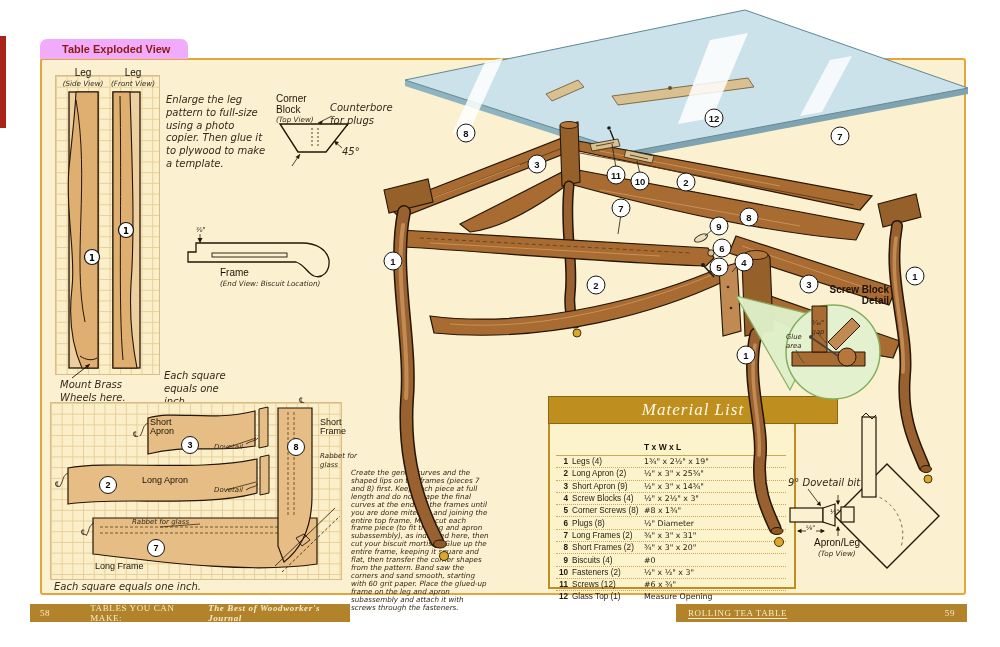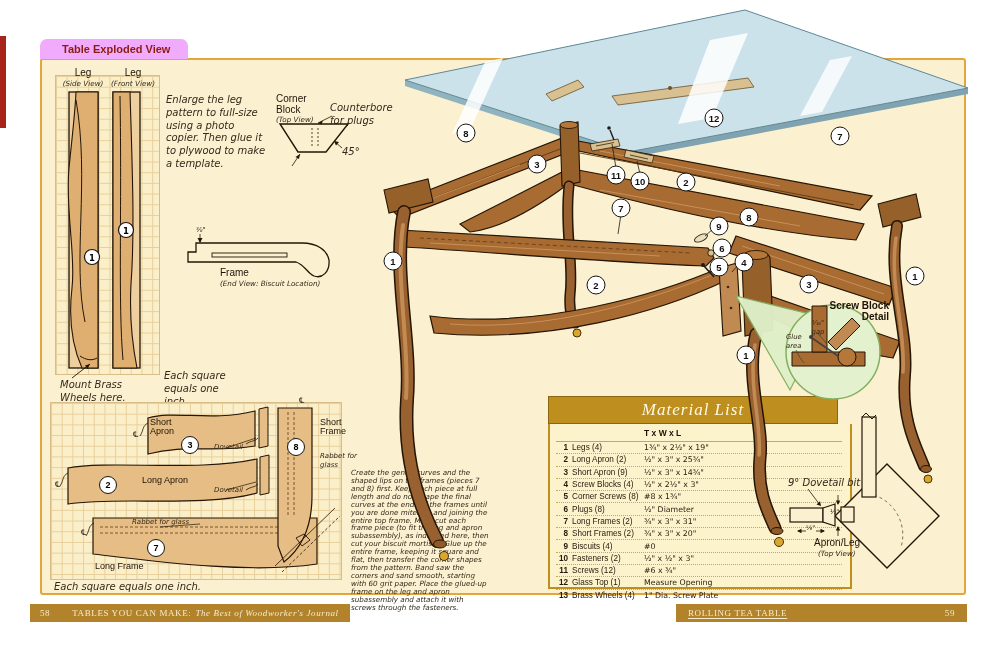--- a/index.html
+++ b/index.html
@@ -26,23 +26,23 @@
   .callout{position:absolute;width:17px;height:17px;border:1.4px solid #151515;
            border-radius:50%;background:#fff;color:#111;font-weight:bold;
            font-size:9.5px;display:flex;align-items:center;justify-content:center;
            transform:translate(-50%,-50%);}
   
   #ml-header{left:548px;top:396px;width:290px;height:28px;background:#BE8E1F;
              border:1px solid #8A670F;box-sizing:border-box;display:flex;
              align-items:center;justify-content:center;}
   #ml-header span{font-family:"Liberation Serif",serif;font-style:italic;
              font-size:17px;color:#FFF8E2;letter-spacing:1px;}
-  #ml-body{left:548px;top:424px;width:304px;height:165px;background:#FCF3CC;
+  #ml-body{left:548px;top:424px;width:248px;height:165px;background:#FCF3CC;
            border:2px solid #BE8E1F;border-top:none;box-sizing:border-box;
-           padding:4px 8px 0 6px;}
+           padding:18px 8px 0 6px;}
   .ml-colhead{display:grid;grid-template-columns:16px 72px 1fr;height:13px;
            border-bottom:1px solid #C9A850;font-size:8.5px;font-weight:bold;color:#1d1208;}
   .ml-colhead span{grid-column:3;}
   .ml-row{display:grid;grid-template-columns:16px 72px 1fr;height:11.3px;
           align-items:center;border-bottom:1px dotted #C9A850;font-size:8.2px;color:#241a0c;}
   .ml-row:last-child{border-bottom:none;}
   .ml-num{text-align:right;padding-right:4px;font-weight:bold;}
   .ml-dims{font-family:"DejaVu Sans",sans-serif;font-size:7.8px;}
   
   .footer{top:604px;height:18px;background:#B2832B;color:#F6ECC9;
@@ -253,25 +253,20 @@
   <div class="ml-row">
       <span class="ml-num">11</span>
       <span class="ml-item">Screws (12)</span>
       <span class="ml-dims">#6 x ¾"</span>
     </div>
   <div class="ml-row">
       <span class="ml-num">12</span>
       <span class="ml-item">Glass Top (1)</span>
       <span class="ml-dims">Measure Opening</span>
     </div>
-  <div class="ml-row">
-      <span class="ml-num">13</span>
-      <span class="ml-item">Brass Wheels (4)</span>
-      <span class="ml-dims">1" Dia. Screw Plate</span>
-    </div>
 </div>
 
 <svg class="abs" style="left:360px;top:0;" width="615" height="590" viewBox="0 0 615 590">
 
   <g>
     <polygon points="45,80 268,152 268,158 45,86" fill="#8FB3BF"></polygon>
     <polygon points="268,152 608,88 608,94 268,158" fill="#7FA3B0"></polygon>
     <polygon points="45,80 385,10 608,88 268,152" fill="#CBE2EA" stroke="#5E8795" stroke-width="1"></polygon>
     <polygon points="186,94 218,80 224,87 192,101" fill="#D9C090" stroke="#6A522C" stroke-width="0.8"></polygon>
     <polygon points="252,96 388,78 394,87 258,105" fill="#D9C090" stroke="#6A522C" stroke-width="0.8"></polygon>
@@ -381,21 +376,21 @@
 
   <g>
     <line x1="353" y1="229" x2="345" y2="236" stroke="#1c1c1c" stroke-width="0.8"></line>
     <line x1="357" y1="250" x2="354" y2="252" stroke="#1c1c1c" stroke-width="0.8"></line>
     <line x1="353" y1="268" x2="349" y2="271" stroke="#1c1c1c" stroke-width="0.8"></line>
     <line x1="378" y1="265" x2="372" y2="272" stroke="#1c1c1c" stroke-width="0.8"></line>
     <line x1="261" y1="214" x2="258" y2="234" stroke="#1c1c1c" stroke-width="0.8"></line>
   </g>
 </svg>
 
-<div class="abs pre" style="left:789px;top:300px;width:100px;text-align:right;font-weight:bold;font-size:10px;color:#1d1208;line-height:1.1;">Screw Block
+<div class="abs pre" style="left:789px;top:284px;width:100px;text-align:right;font-weight:bold;font-size:10px;color:#1d1208;line-height:1.1;">Screw Block
 Detail</div>
 <div class="abs it pre" style="left:804px;top:319px;width:28px;text-align:center;font-size:6.8px;">¹⁄₁₆"
 gap</div>
 <div class="abs it pre" style="left:786px;top:333px;width:24px;font-size:6.8px;">Glue
 area</div>
 
 <div class="abs" style="left:780px;top:405px;width:200px;height:175px;">
   <svg width="200" height="175" viewBox="0 0 200 175">
     <polygon points="107,59 159,111 107,163 55,111" fill="#FBF1D0" stroke="#241505" stroke-width="1.4"></polygon>
     <path d="M94,90 A42,42 0 0 1 121,142" fill="none" stroke="#5a4a30" stroke-width="0.8" stroke-dasharray="3,3"></path>
@@ -440,19 +435,19 @@
     <div class="callout" style="left: 744px; top: 262px;">4</div>
     <div class="callout" style="left: 596px; top: 285px;">2</div>
     <div class="callout" style="left: 809px; top: 284px;">3</div>
     <div class="callout" style="left: 393px; top: 261px;">1</div>
     <div class="callout" style="left: 915px; top: 276px;">1</div>
     <div class="callout" style="left: 746px; top: 355px;">1</div>
   </div>
 
 <div id="footer-left" class="footer abs">
   <span style="margin-left:10px;">58</span>
-  <span style="margin-left:22px;">TABLES YOU CAN MAKE:</span>
-  <span style="margin-left:4px;font-style:italic;">The Best of Woodworker's Journal</span>
+  <span style="margin-left:40px;">TABLES YOU CAN MAKE:</span>
+  <span style="margin-left:4px;font-style:italic;font-weight:bold;">The Best of Woodworker's Journal</span>
 </div>
 <div id="footer-right" class="footer abs">
   <span style="margin-left:12px;text-decoration:underline;text-underline-offset:2px;">ROLLING TEA TABLE</span>
   <span style="margin-left:auto;margin-right:12px;">59</span>
 </div>
 
 </body></html>

